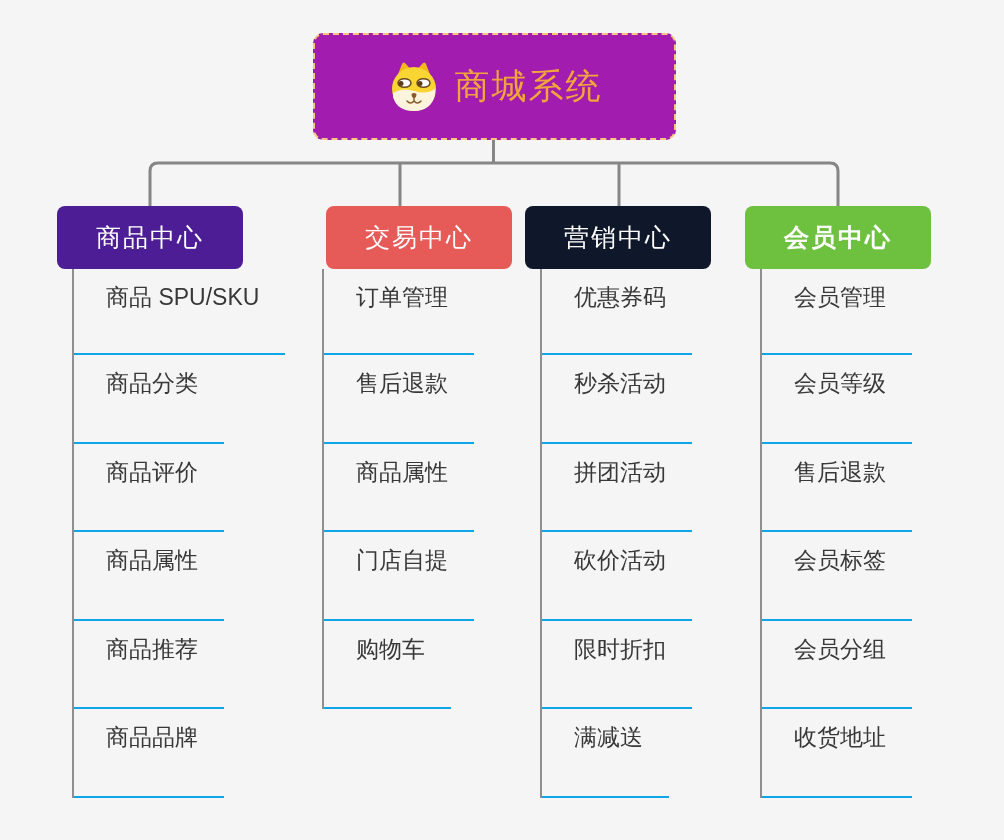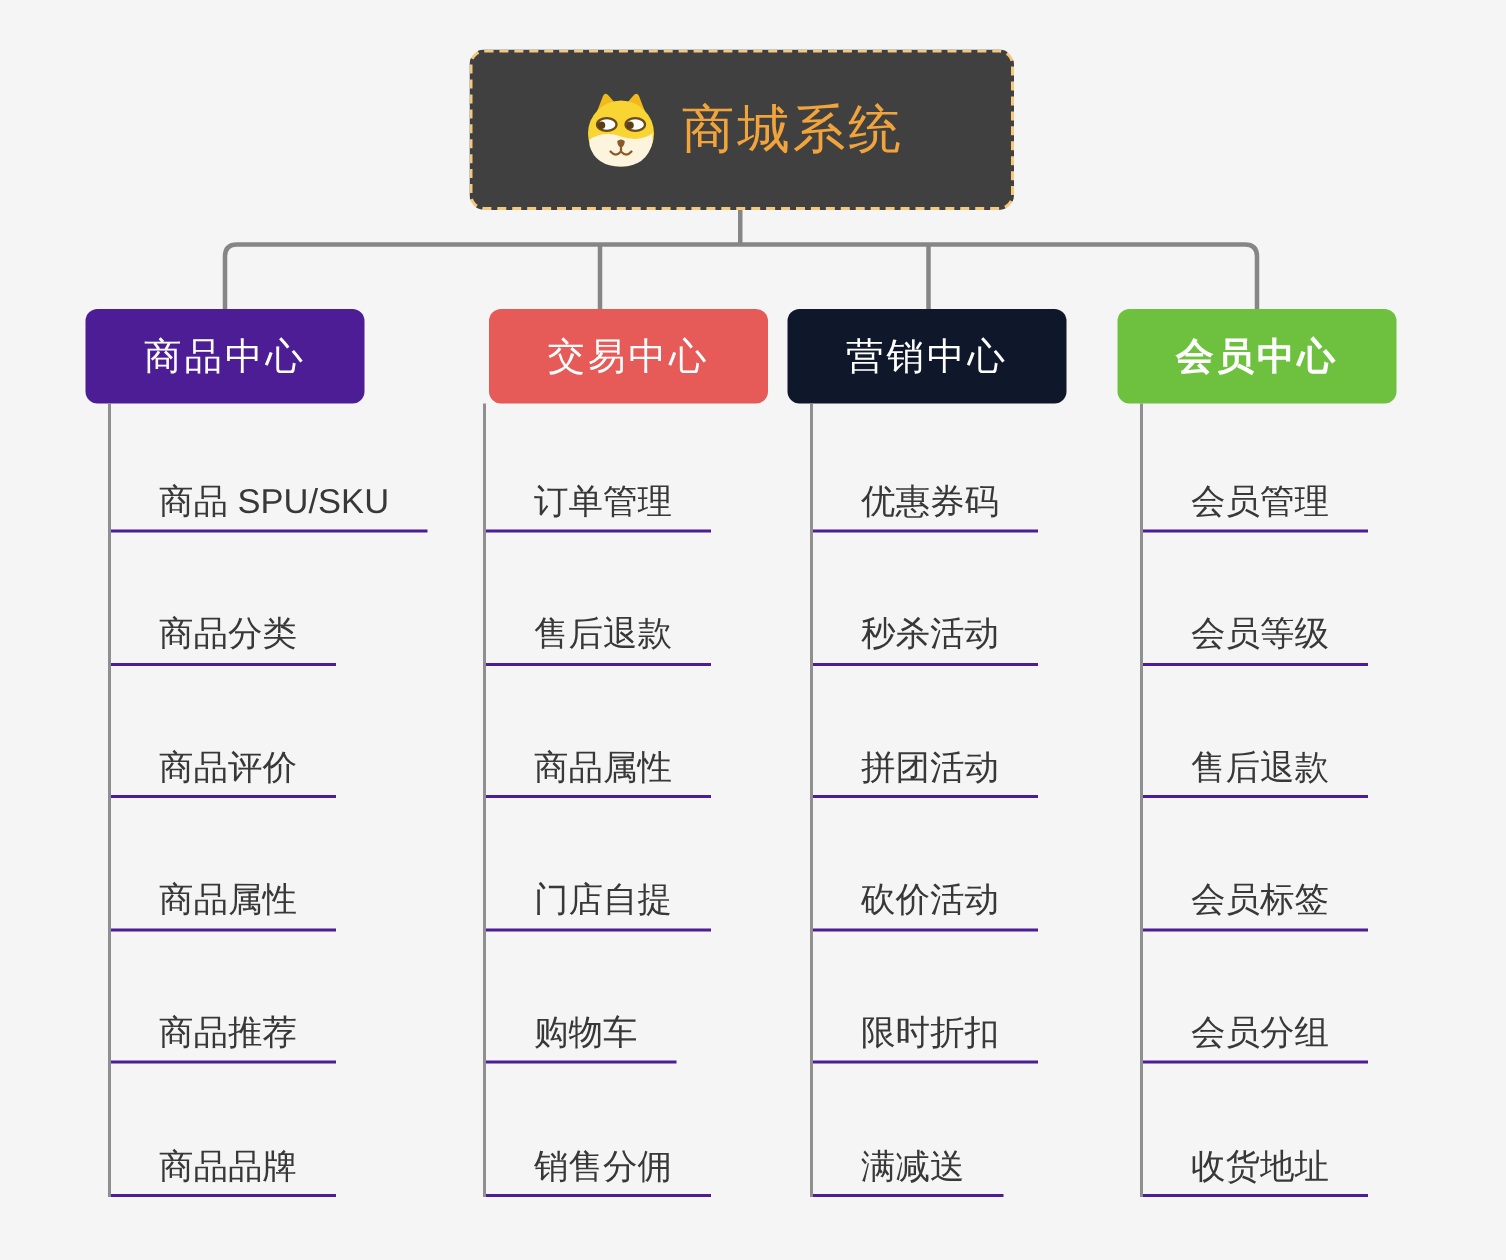--- a/index.html
+++ b/index.html
@@ -23,21 +23,21 @@
   svg.connectors path{
     fill:none;
     stroke:#868686;
     stroke-width:3;
     stroke-linejoin:round;
   }
   .root-card{
     position:absolute;
     left:313px;top:33px;
     width:363px;height:107px;
-    background:#404040;
+    background:#a21caf;
     border:2px dashed #f5c87d;
     border-radius:10px;
     box-sizing:border-box;
     display:flex;
     align-items:center;
     justify-content:center;
     gap:14px;
   }
   .root-title{
     font-size:35px;
@@ -67,23 +67,23 @@
   .branch-items{
     margin-left:15px;
     border-left:2px solid #8f8f8f;
     width:max-content;
   }
   .leaf{
     width:max-content;
     height:88.6px;
     box-sizing:border-box;
     display:flex;
-    align-items:flex-end;
-    padding:0 26px 0 32px;
-    border-bottom:2px solid #4c1d95;
+    align-items:flex-start;
+    padding:16px 26px 0 32px;
+    border-bottom:2px solid #0ea5e9;
     white-space:nowrap;
   }
   .leaf:first-child{height:86px;}
   .leaf span{
     display:block;
     padding-bottom:6px;
     line-height:1.1;
     font-size:23px;
     color:#383838;
   }
@@ -153,23 +153,20 @@
         </div>
       <div class="leaf">
           <span>商品属性</span>
         </div>
       <div class="leaf">
           <span>门店自提</span>
         </div>
       <div class="leaf">
           <span>购物车</span>
         </div>
-      <div class="leaf">
-          <span>销售分佣</span>
-        </div>
     </div>
   </div>
 
   <div class="branch b2">
     <div class="branch-header" style="background-color: #0f172a;">营销中心</div>
     <div class="branch-items">
       <div class="leaf">
           <span>优惠券码</span>
         </div>
       <div class="leaf">

